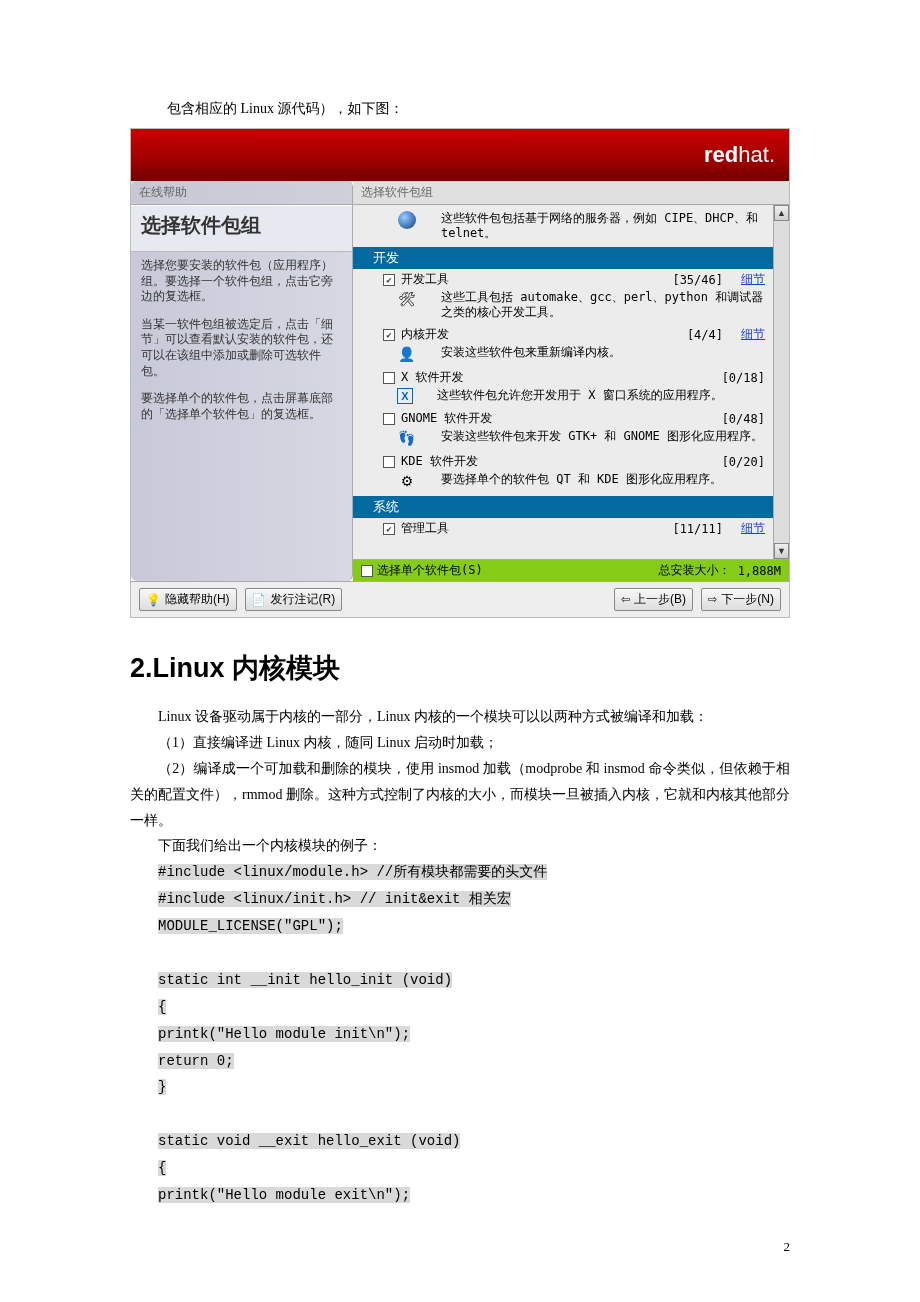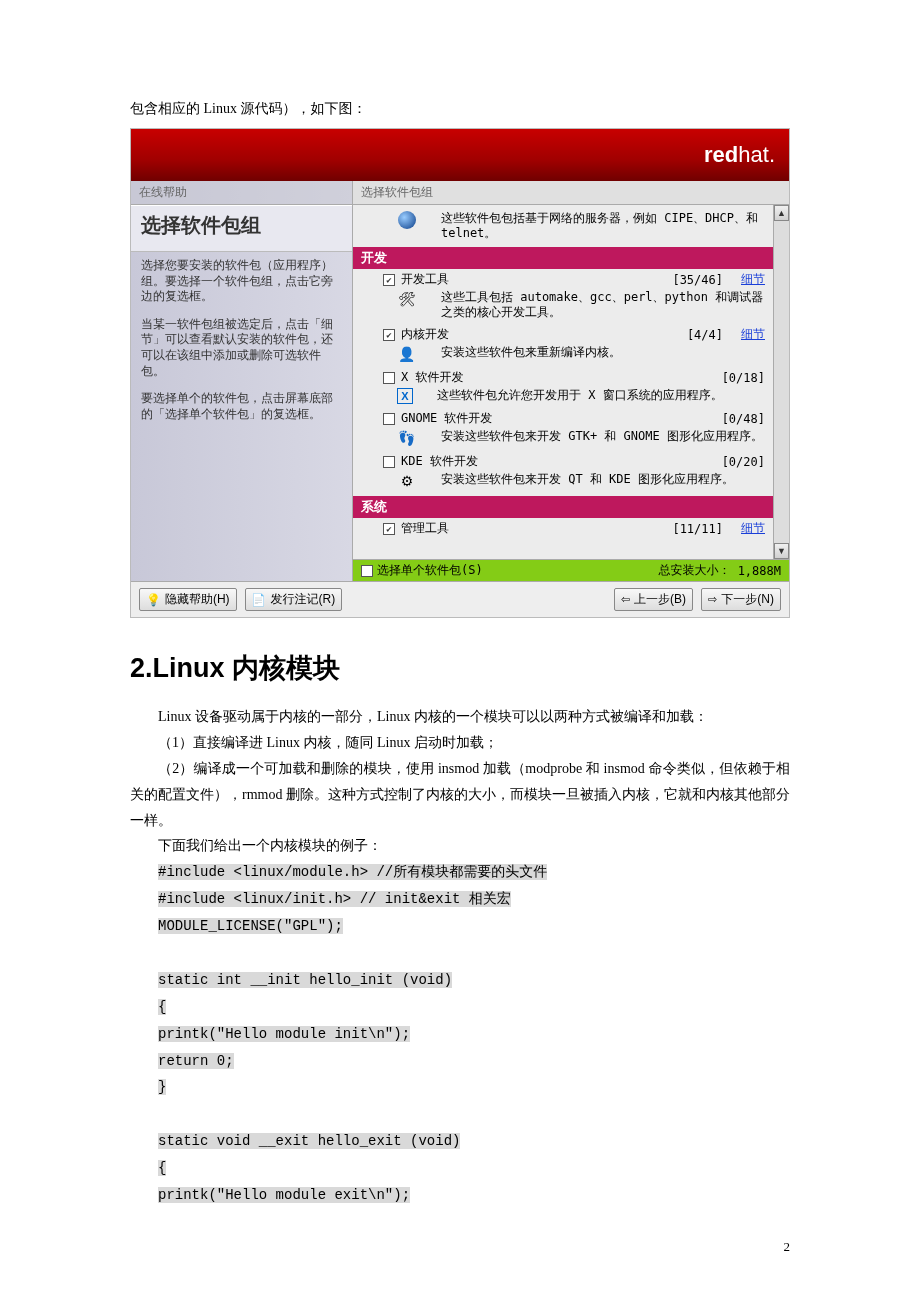--- a/index.html
+++ b/index.html
@@ -1,54 +1,55 @@
 <!DOCTYPE html>
 <html><head>
 <meta charset="utf-8">
 <style>
   * { box-sizing: border-box; margin: 0; padding: 0; }
   body { background: #fff; font-family: "SimSun", serif; width: 920px; margin: 0 auto; }
   .page { padding: 100px 130px 40px; }
-  .intro-line { font-size: 14px; margin-bottom: 10px; text-align: left; }
+  .intro-line { font-size: 14px; margin-bottom: 10px; text-align: left; margin-left: 37px; }
   .installer { border: 1px solid #bbb; font-family: "Microsoft YaHei", Arial, sans-serif; }
   .installer-header {
     height: 52px;
     background: linear-gradient(to bottom, #c80000, #a00000 60%, #700000);
     display: flex; align-items: center; justify-content: flex-end;
     padding: 0 14px;
   }
   .redhat-logo { color: #fff; font-size: 22px; font-weight: bold; font-family: Arial, sans-serif; }
   .redhat-logo .hat { font-weight: normal; }
   .installer-body { display: flex; }
   .sidebar {
     width: 222px; min-height: 400px;
     background: linear-gradient(to right, #c8c8d8, #d8d8e4);
     padding: 0; border-right: 1px solid #aaa;
     font-size: 12px; color: #333;
     position: relative;
+    border-radius: 6px;
   }
   .sidebar-tab { padding: 3px 8px; color: #666; font-size: 12px; background: rgba(200,200,210,0.5); border-bottom: 1px solid #aaa; }
   .sidebar-title {
     font-size: 20px; font-weight: bold; padding: 6px 10px 12px;
     background: #e8e8f0; border-bottom: 1px solid #bbb; border-top: 1px solid #fff;
     font-family: "SimSun", serif;
   }
   .sidebar-text { padding: 6px 10px; font-size: 12px; line-height: 1.3; color: #333; }
   .main-panel { flex: 1; background: #ececec; display: flex; flex-direction: column; }
   .main-tab { padding: 3px 8px; font-size: 12px; color: #666; background: #e0e0e0; border-bottom: 1px solid #aaa; }
   .scroll-area { flex: 1; display: flex; }
   .pkg-list { flex: 1; font-size: 12px; padding: 4px 0; }
   .scrollbar { width: 16px; background: #ddd; border-left: 1px solid #aaa; position: relative; display: flex; flex-direction: column; }
   .scroll-btn { height: 16px; border: 1px solid #888; background: linear-gradient(#f0f0f0,#d0d0d0); display: flex; align-items: center; justify-content: center; font-size: 9px; color: #333; }
   .scroll-track { flex: 1; }
   .pkg-desc-row { display: flex; align-items: flex-start; padding: 2px 8px 4px 44px; gap: 24px; }
   .pkg-icon { width: 20px; height: 18px; flex-shrink: 0; display: flex; align-items: center; justify-content: center; font-size: 14px; }
   .globe { width:18px; height:18px; border-radius:50%; background: radial-gradient(circle at 35% 35%, #9cf, #36a 70%, #148); }
   .pkg-desc-text { font-family: "SimSun", monospace; font-size: 12px; line-height: 1.25; }
-  .cat-header { background: #be185d; color: #fff; padding: 2px 8px; font-size: 13px; margin-top: 2px; font-weight: bold; }
+  .cat-header { background: #0369a1; color: #fff; padding: 2px 20px; font-size: 13px; margin-top: 2px; }
   .pkg-row { display: flex; align-items: center; padding: 2px 8px 0 30px; gap: 6px; font-family: monospace, "SimSun"; font-size: 12px; }
   .chk { width: 12px; height: 12px; border: 1px solid #555; background: #fff; display: inline-flex; align-items: center; justify-content: center; font-size: 9px; color: #333; flex-shrink: 0; }
   .pkg-label { flex: 1; font-family: "SimSun", monospace; }
   .pkg-count { width: 70px; text-align: right; font-family: monospace; }
   .pkg-detail { color: #1a3fd8; text-decoration: underline; margin-left: 12px; cursor: pointer; }
   .footer-row { display: flex; align-items: center; padding: 2px 8px; font-size: 12px; border-top: 1px solid #aaa; background: #84cc16; font-family: monospace, "SimSun"; }
   .footer-row .chk { margin-right: 4px; }
   .footer-spacer { flex: 1; }
   .bottom-bar { display: flex; padding: 6px 8px; gap: 8px; border-top: 1px solid #aaa; background: #eee; font-size: 12px; }
   .btn { border: 1px solid #888; background: linear-gradient(#f8f8f8,#ddd); padding: 2px 6px; display: inline-flex; align-items: center; gap: 4px; cursor: pointer; font-size: 12px; border-radius: 2px; }
@@ -137,21 +138,21 @@
               <span class="pkg-desc-text">安装这些软件包来开发 GTK+ 和 GNOME 图形化应用程序。</span>
             </div>
 
             <div class="pkg-row">
               <span class="chk"></span>
               <span class="pkg-label">KDE 软件开发</span>
               <span class="pkg-count">[0/20]</span>
             </div>
             <div class="pkg-desc-row">
               <span class="pkg-icon">⚙</span>
-              <span class="pkg-desc-text">安装这些软件包来开发 QT 和 KDE 图形化应用程序。</span>
+              <span class="pkg-desc-text">要选择单个的软件包 QT 和 KDE 图形化应用程序。</span>
             </div>
 
             <div class="cat-header">系统</div>
             <div class="pkg-row">
               <span class="chk">✔</span>
               <span class="pkg-label">管理工具</span>
               <span class="pkg-count">[11/11]</span>
               <span class="pkg-detail">细节</span>
             </div>
           </div>

